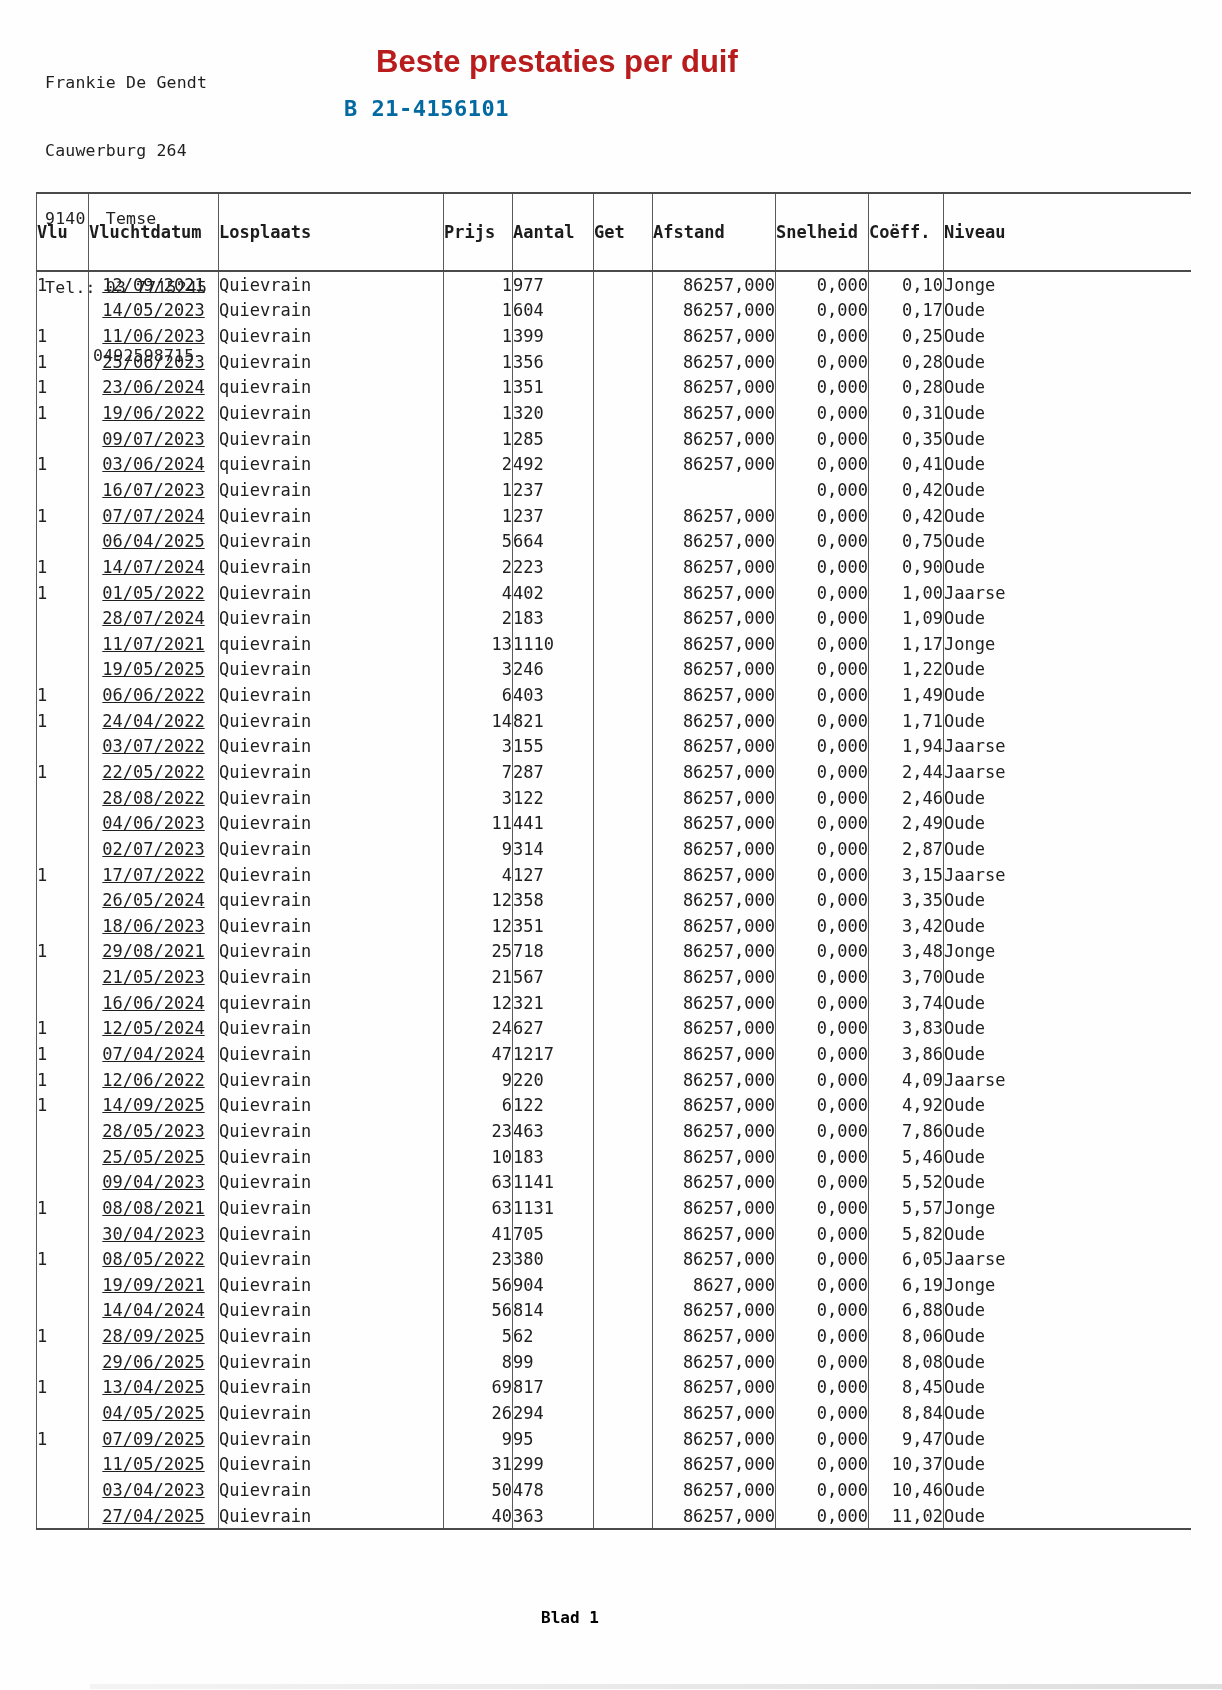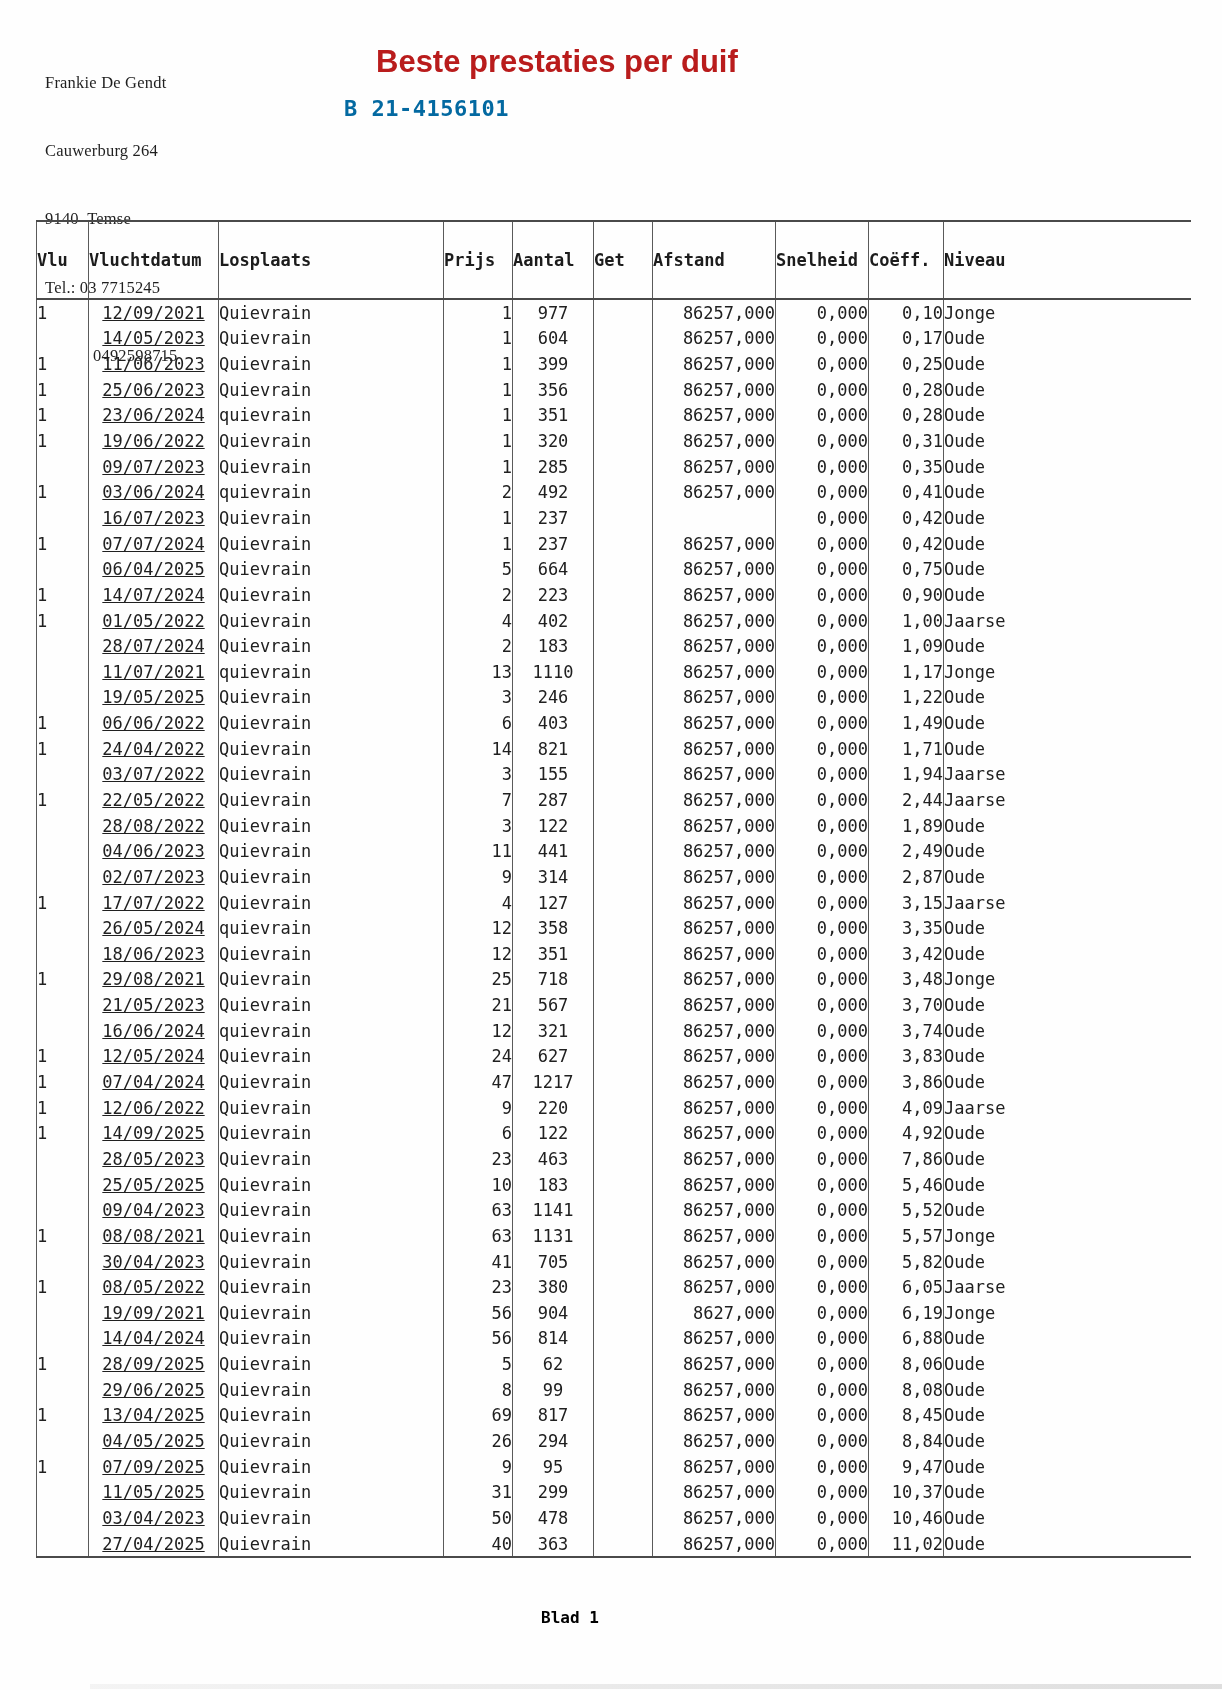--- a/index.html
+++ b/index.html
@@ -8,37 +8,36 @@
     background:#fefefe; color:#1f1f1f;
     font-family:"DejaVu Sans Mono", monospace;
     overflow:hidden;
   }
   .page { position:absolute; inset:0; }
 
   .address-block {
     position:absolute; left:45px; top:26px;
     font-size:16.5px; line-height:22.8px; letter-spacing:0.2px;
     white-space:pre;
-    font-family:Liberation Serif, serif;
   }
   .address-line2-indent { padding-left:48px; }
 
   .title {
     position:absolute; left:372px; top:40px; margin:4px;
     font-family:"Liberation Sans", sans-serif;
     font-size:31px; font-weight:bold; color:#b91c1c;
     letter-spacing:0px;
   }
   .ring {
     position:absolute; left:344px; top:96px;
     font-size:22px; font-weight:bold; letter-spacing:0.5px; color:#0369a1;
   }
 
   table.perf-table {
-    position:absolute; left:36px; top:220px;
+    position:absolute; left:36px; top:192px;
     width:1154px; border-collapse:collapse; table-layout:fixed;
     border-top:2px solid #4a4a4a;
     border-bottom:2px solid #4a4a4a;
   }
   .perf-table thead th {
     border-bottom:2px solid #4a4a4a;
     height:76px; vertical-align:middle;
     font-size:17px; font-weight:bold; text-align:left;
     padding:0; color:#1c1c1c;
   }
@@ -57,21 +56,21 @@
   th.h-get       { padding-left:9px; }
   th.h-afstand   { padding-left:12px; }
   th.h-snelheid  { padding-left:8px; }
   th.h-coeff     { padding-left:9px; }
   th.h-niveau    { padding-left:17px; }
   
   td.c-vlu      { text-align:left;  padding-left:12px; }
   td.c-datum    { text-align:center;  padding-left:9px;text-decoration:underline; }
   td.c-los      { text-align:left;  padding-left:10px; }
   td.c-prijs    { text-align:right; padding-right:12px; }
-  td.c-aantal   { text-align:center; padding-right:16px; }
+  td.c-aantal   { text-align:left; padding-right:16px; }
   td.c-get      { text-align:left; }
   td.c-afstand  { text-align:right; padding-right:15px;margin-top:33px; }
   td.c-snelheid { text-align:right; padding-right:10px; }
   td.c-coeff    { text-align:right; padding-right:6px; }
   td.c-niveau   { text-align:left;  padding-left:17px; }
 
   .footer {
     position:absolute; left:0; top:1608px; width:1140px;
     text-align:center; font-size:16px; font-weight:bold; color:#000000;
   }
@@ -366,21 +365,21 @@
     </tr>
         <tr>
       <td class="c-vlu"></td>
       <td class="c-datum">28/08/2022</td>
       <td class="c-los">Quievrain</td>
       <td class="c-prijs">3</td>
       <td class="c-aantal">122</td>
       <td class="c-get"></td>
       <td class="c-afstand">86257,000</td>
       <td class="c-snelheid">0,000</td>
-      <td class="c-coeff">1,89</td>
+      <td class="c-coeff">2,46</td>
       <td class="c-niveau">Oude</td>
     </tr>
         <tr>
       <td class="c-vlu"></td>
       <td class="c-datum">04/06/2023</td>
       <td class="c-los">Quievrain</td>
       <td class="c-prijs">11</td>
       <td class="c-aantal">441</td>
       <td class="c-get"></td>
       <td class="c-afstand">86257,000</td>

